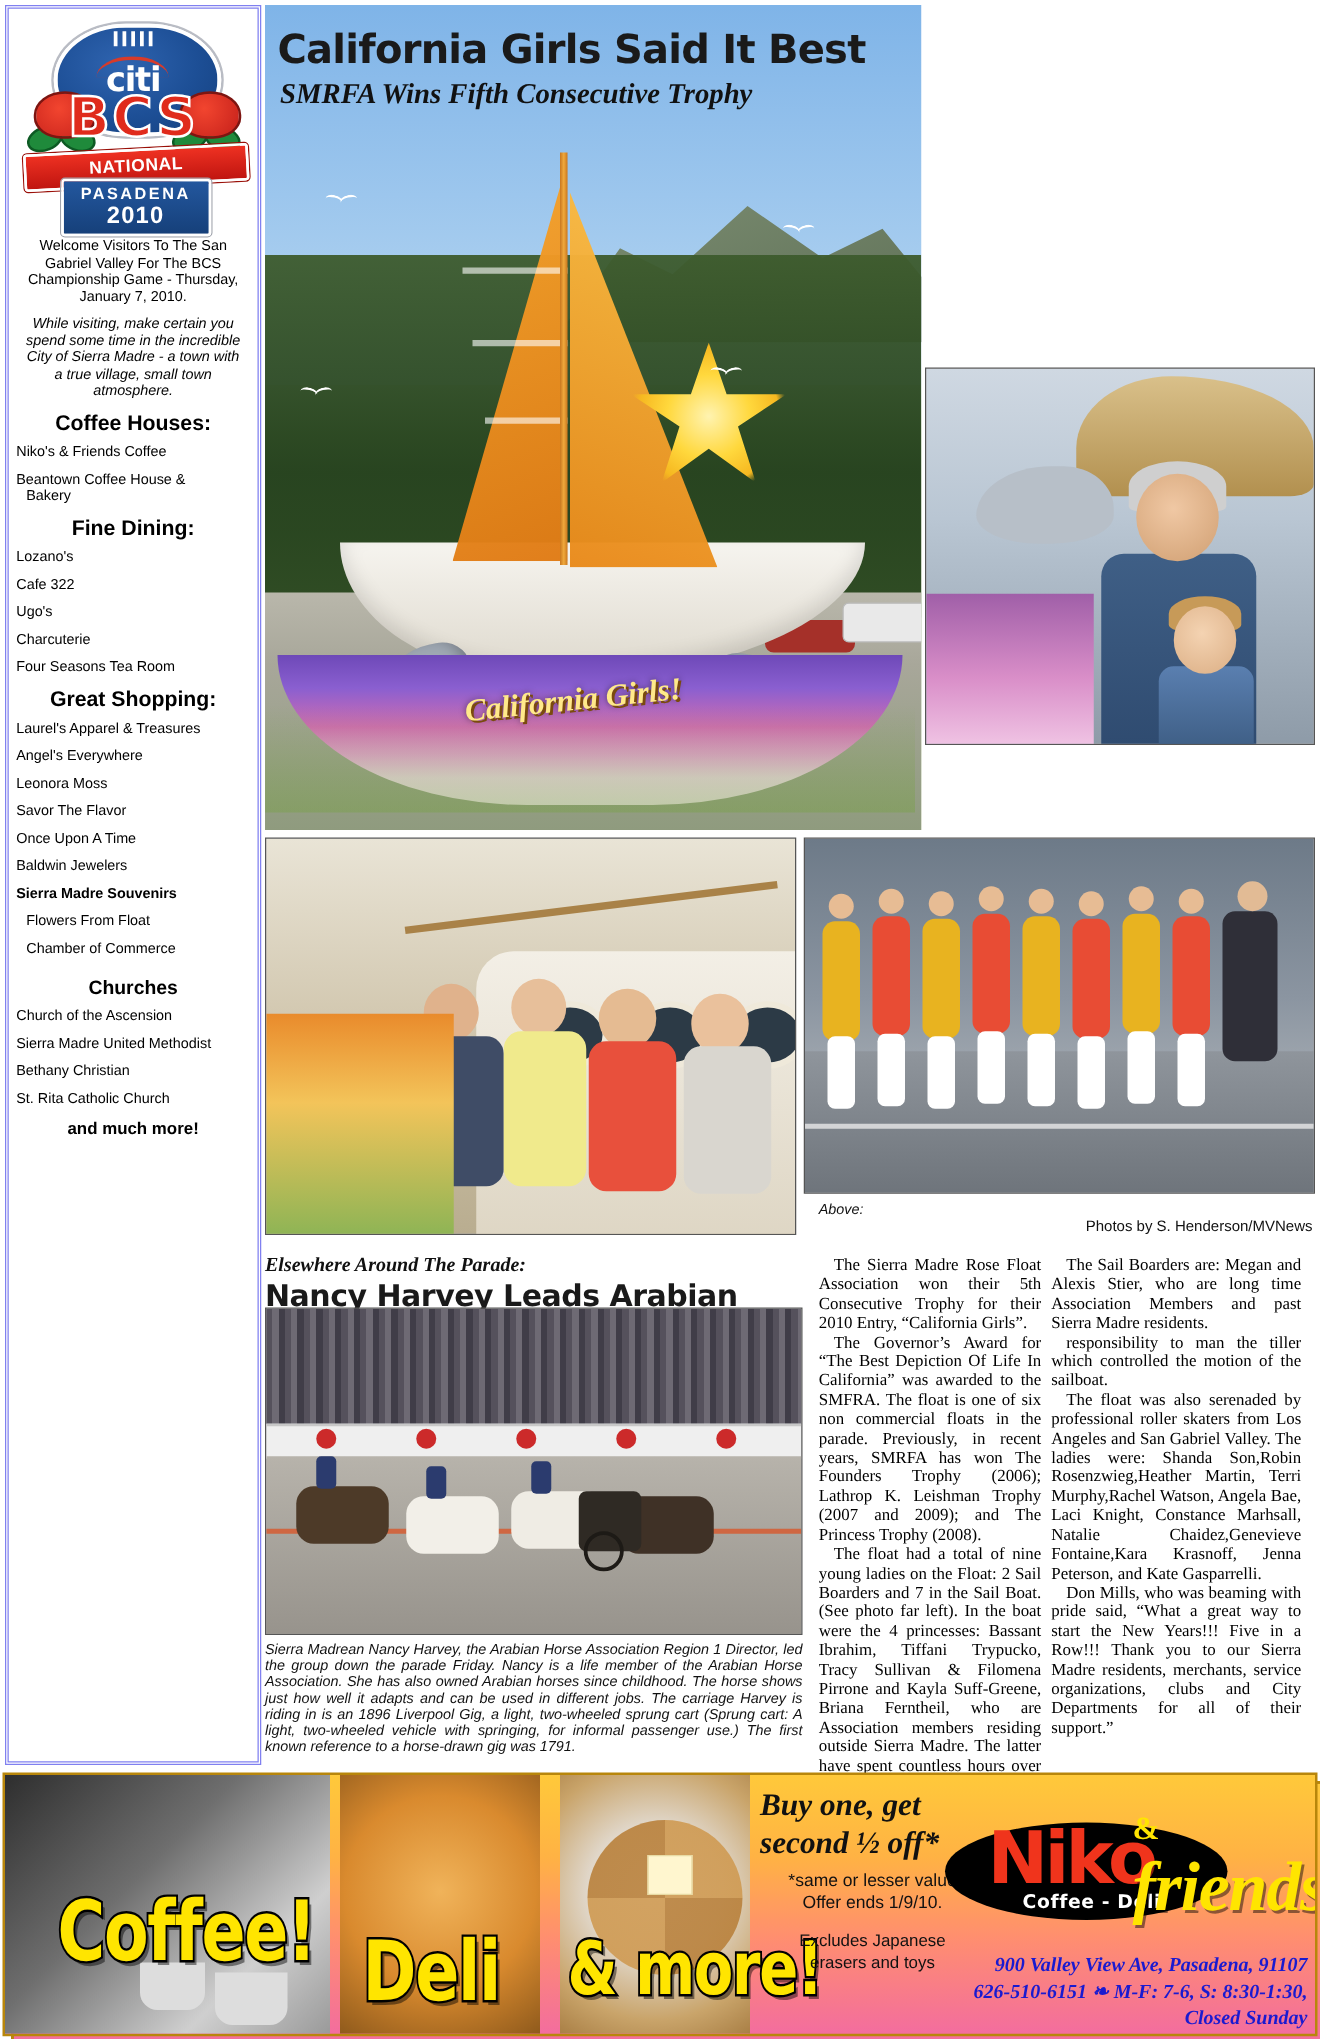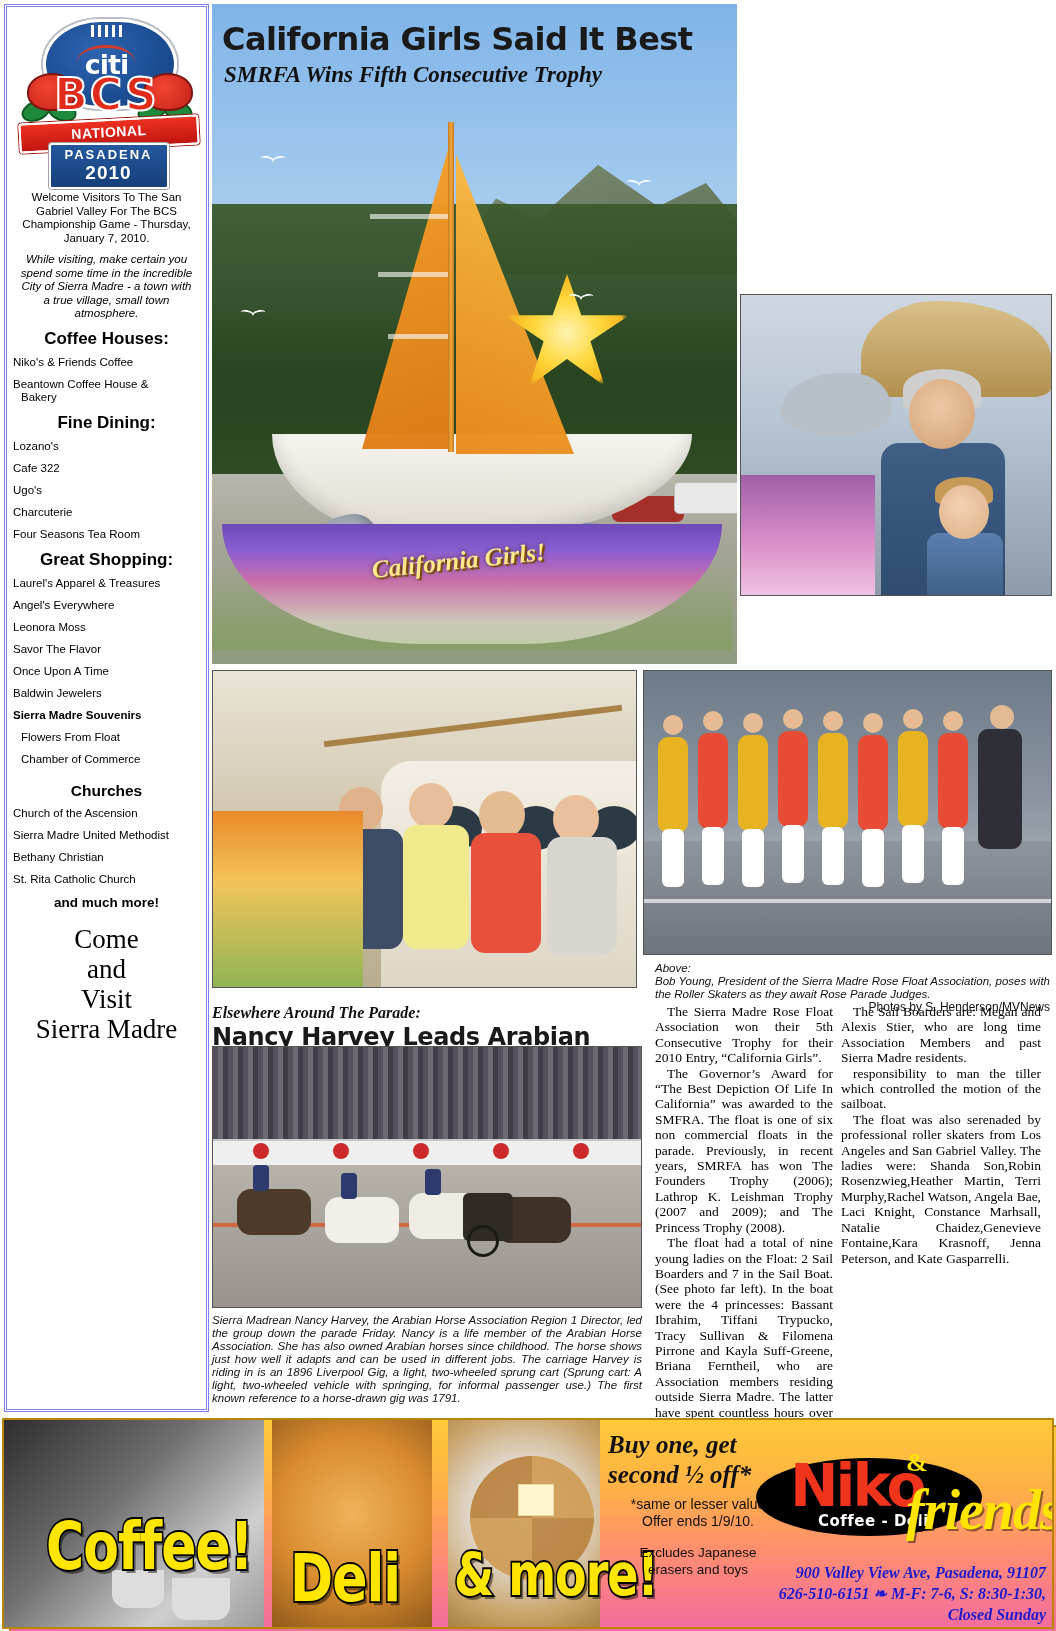--- a/index.html
+++ b/index.html
@@ -394,24 +394,20 @@
       <div class="listing">
         <div class="nm">Bethany Christian</div>
         <div class="ad nopad">93 N. Baldwin</div>
       </div>
       <div class="listing">
         <div class="nm">St. Rita Catholic Church</div>
         <div class="ad nopad">38 N. Baldwin</div>
       </div>
 
       <div class="muchmore">and much more!</div>
-      <div class="comevisit" style="white-space:pre-line">Come
-and
-Visit
-Sierra Madre</div>
     </div>
   </div>
 
   <div class="main">
 
     <div class="floatphoto">
       <div class="sky"></div>
       <div class="mtn"></div>
       <div class="trees"></div>
       <div class="ground"></div>
@@ -496,21 +492,20 @@
         <div class="skhead" style="left:259px;top:38px"></div>
         <div class="sklegs" style="left:258px;top:154px"></div>
       <div class="skater" style="left:294px;top:62px;background:#e84c34"></div>
         <div class="skhead" style="left:299px;top:40px"></div>
         <div class="sklegs" style="left:298px;top:156px"></div>
       <div class="skater" style="left:334px;top:58px;width:44px;height:120px;background:#2f2f38;border-radius:10px"></div>
       <div class="skhead" style="left:346px;top:34px;width:24px;height:24px;background:#e2bb95"></div>
     </div>
     <div class="cap cap-above">
       <div class="lbl">Above:</div>
-      <div>Bob Young, President of the Sierra Madre Rose Float Association, poses with the Roller Skaters as they await Rose Parade Judges.</div>
       <div class="photocredit">Photos by S. Henderson/MVNews</div>
     </div>
 
     <div class="elsewhere">
       <div class="k">Elsewhere Around The Parade:</div>
       <div class="h">Nancy Harvey Leads Arabian Horses</div>
     </div>
 
     <div class="ph photo-horses">
       <div class="hcrowd"></div>
@@ -539,20 +534,21 @@
 
     <div class="col col1">
       <p>The Sierra Madre Rose Float Association won their 5th Consecutive Trophy for their 2010 Entry, “California Girls”.</p>
       <p>The Governor’s Award for “The Best Depiction Of Life In California” was awarded to the SMFRA.  The float is one of six non commercial floats in the parade.  Previously, in recent years, SMRFA has won The Founders Trophy (2006); Lathrop K. Leishman Trophy (2007 and 2009); and The Princess Trophy (2008).</p>
       <p>The float had a total of nine young ladies on the Float: 2 Sail Boarders and 7 in the Sail Boat. (See photo far left).  In the boat were the 4 princesses: Bassant Ibrahim, Tiffani Trypucko, Tracy Sullivan &amp; Filomena Pirrone and Kayla Suff-Greene, Briana Ferntheil, who are Association members residing outside Sierra Madre. The latter have spent countless hours over the years volunteering/working on our floats.  Of the 7, Kayla had</p>
     </div>
     <div class="col col2">
       <p>The Sail Boarders are: Megan and Alexis Stier, who are long time Association Members and past Sierra Madre residents.</p>
       <p>responsibility to man the tiller which controlled the motion of the sailboat.</p>
       <p>The float was also serenaded by professional roller skaters from Los Angeles and San Gabriel Valley.  The ladies were: Shanda Son,Robin Rosenzwieg,Heather Martin, Terri Murphy,Rachel Watson, Angela Bae, Laci Knight, Constance Marhsall, Natalie Chaidez,Genevieve Fontaine,Kara Krasnoff, Jenna Peterson, and Kate Gasparrelli.</p>
+      <p>Don Mills, who was beaming with pride said, “What a great way to start the New Years!!! Five in a Row!!! Thank you to our Sierra Madre residents, merchants, service organizations, clubs and City Departments for all of their support.”</p>
     </div>
   </div>
 
   <div class="ad">
     <div class="ad-coffee">
       <div class="cup" style="left:108px;top:150px;width:52px;height:38px"></div>
       <div class="cup" style="left:168px;top:158px;width:58px;height:42px"></div>
     </div>
     <div class="ad-deli"></div>
     <div class="ad-more"></div>

